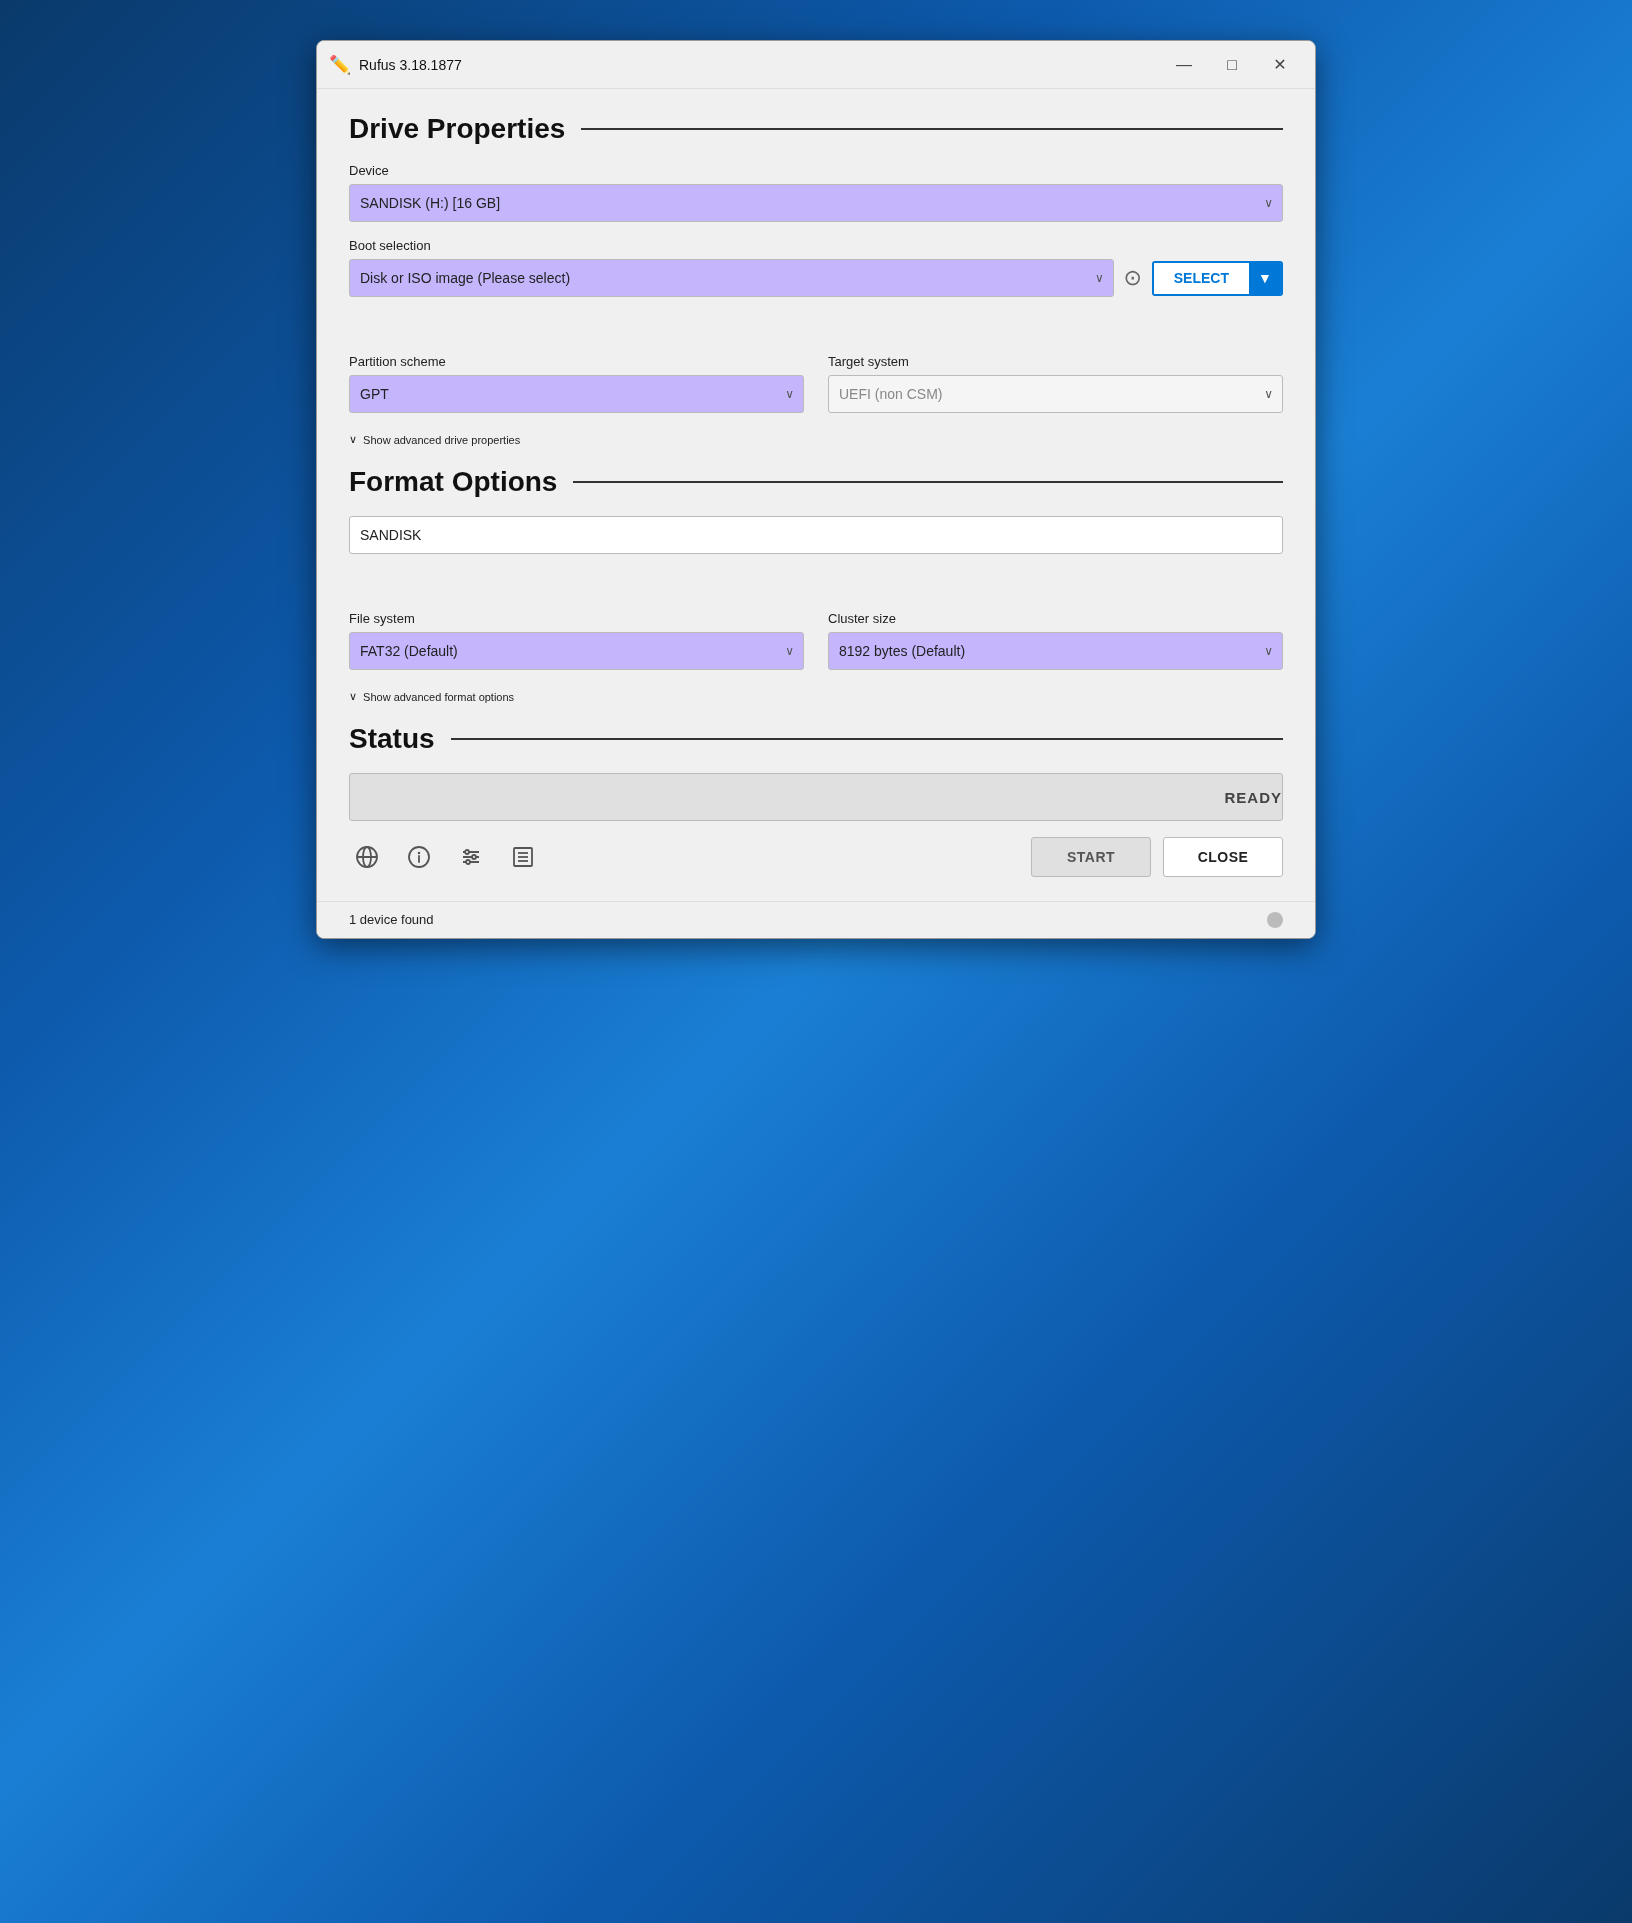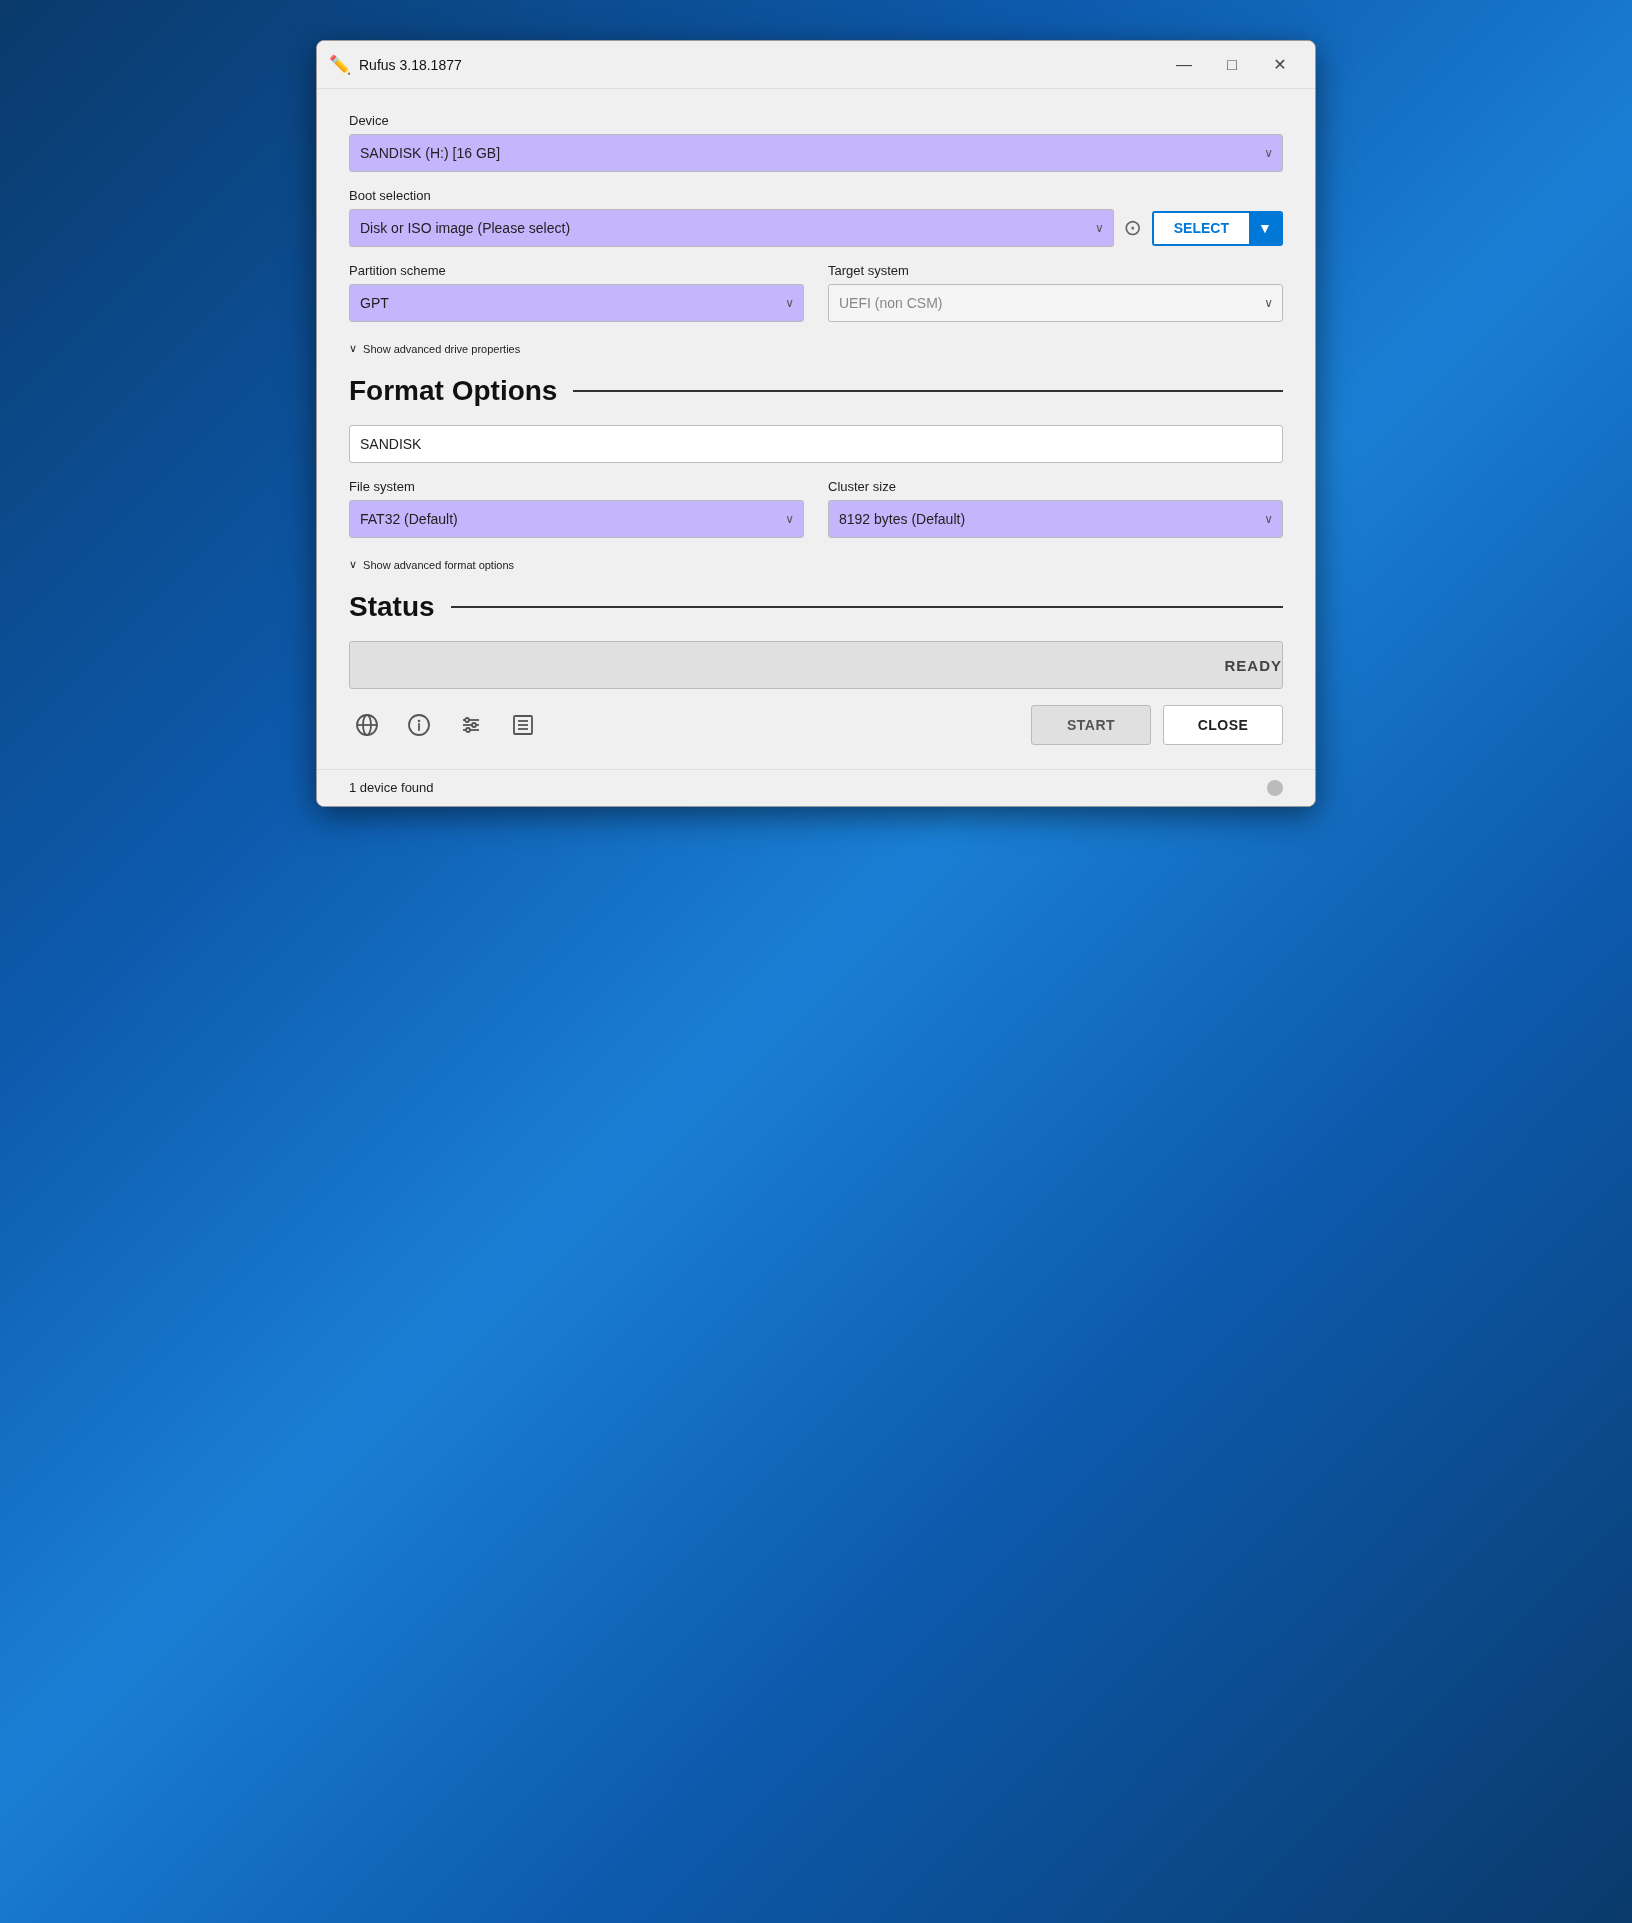--- a/index.html
+++ b/index.html
@@ -187,20 +187,21 @@
     }
 
     
     .two-col {
       display: flex;
       gap: 24px;
     }
 
     .two-col .form-group {
       flex: 1;
+      margin-top: 41px;
     }
 
     
     .advanced-toggle {
       font-size: 13px;
       color: #222;
       cursor: pointer;
       display: flex;
       align-items: center;
       gap: 6px;
@@ -326,20 +327,24 @@
     <span class="titlebar-title">Rufus 3.18.1877</span>
     <div class="titlebar-controls">
       <button class="titlebar-btn">—</button>
       <button class="titlebar-btn">□</button>
       <button class="titlebar-btn close-btn">✕</button>
     </div>
   </div>
 
   <div class="content">
 
+    <div class="section-header">
+      <span class="section-title">Drive Properties</span>
+      <div class="section-line"></div>
+    </div>
 
     <div class="form-group">
       <label class="form-label">Device</label>
       <div class="select-wrapper">
         <select class="select-field">
           <option>SANDISK (H:) [16 GB]</option>
         </select>
         <span class="select-arrow">∨</span>
       </div>
     </div>

